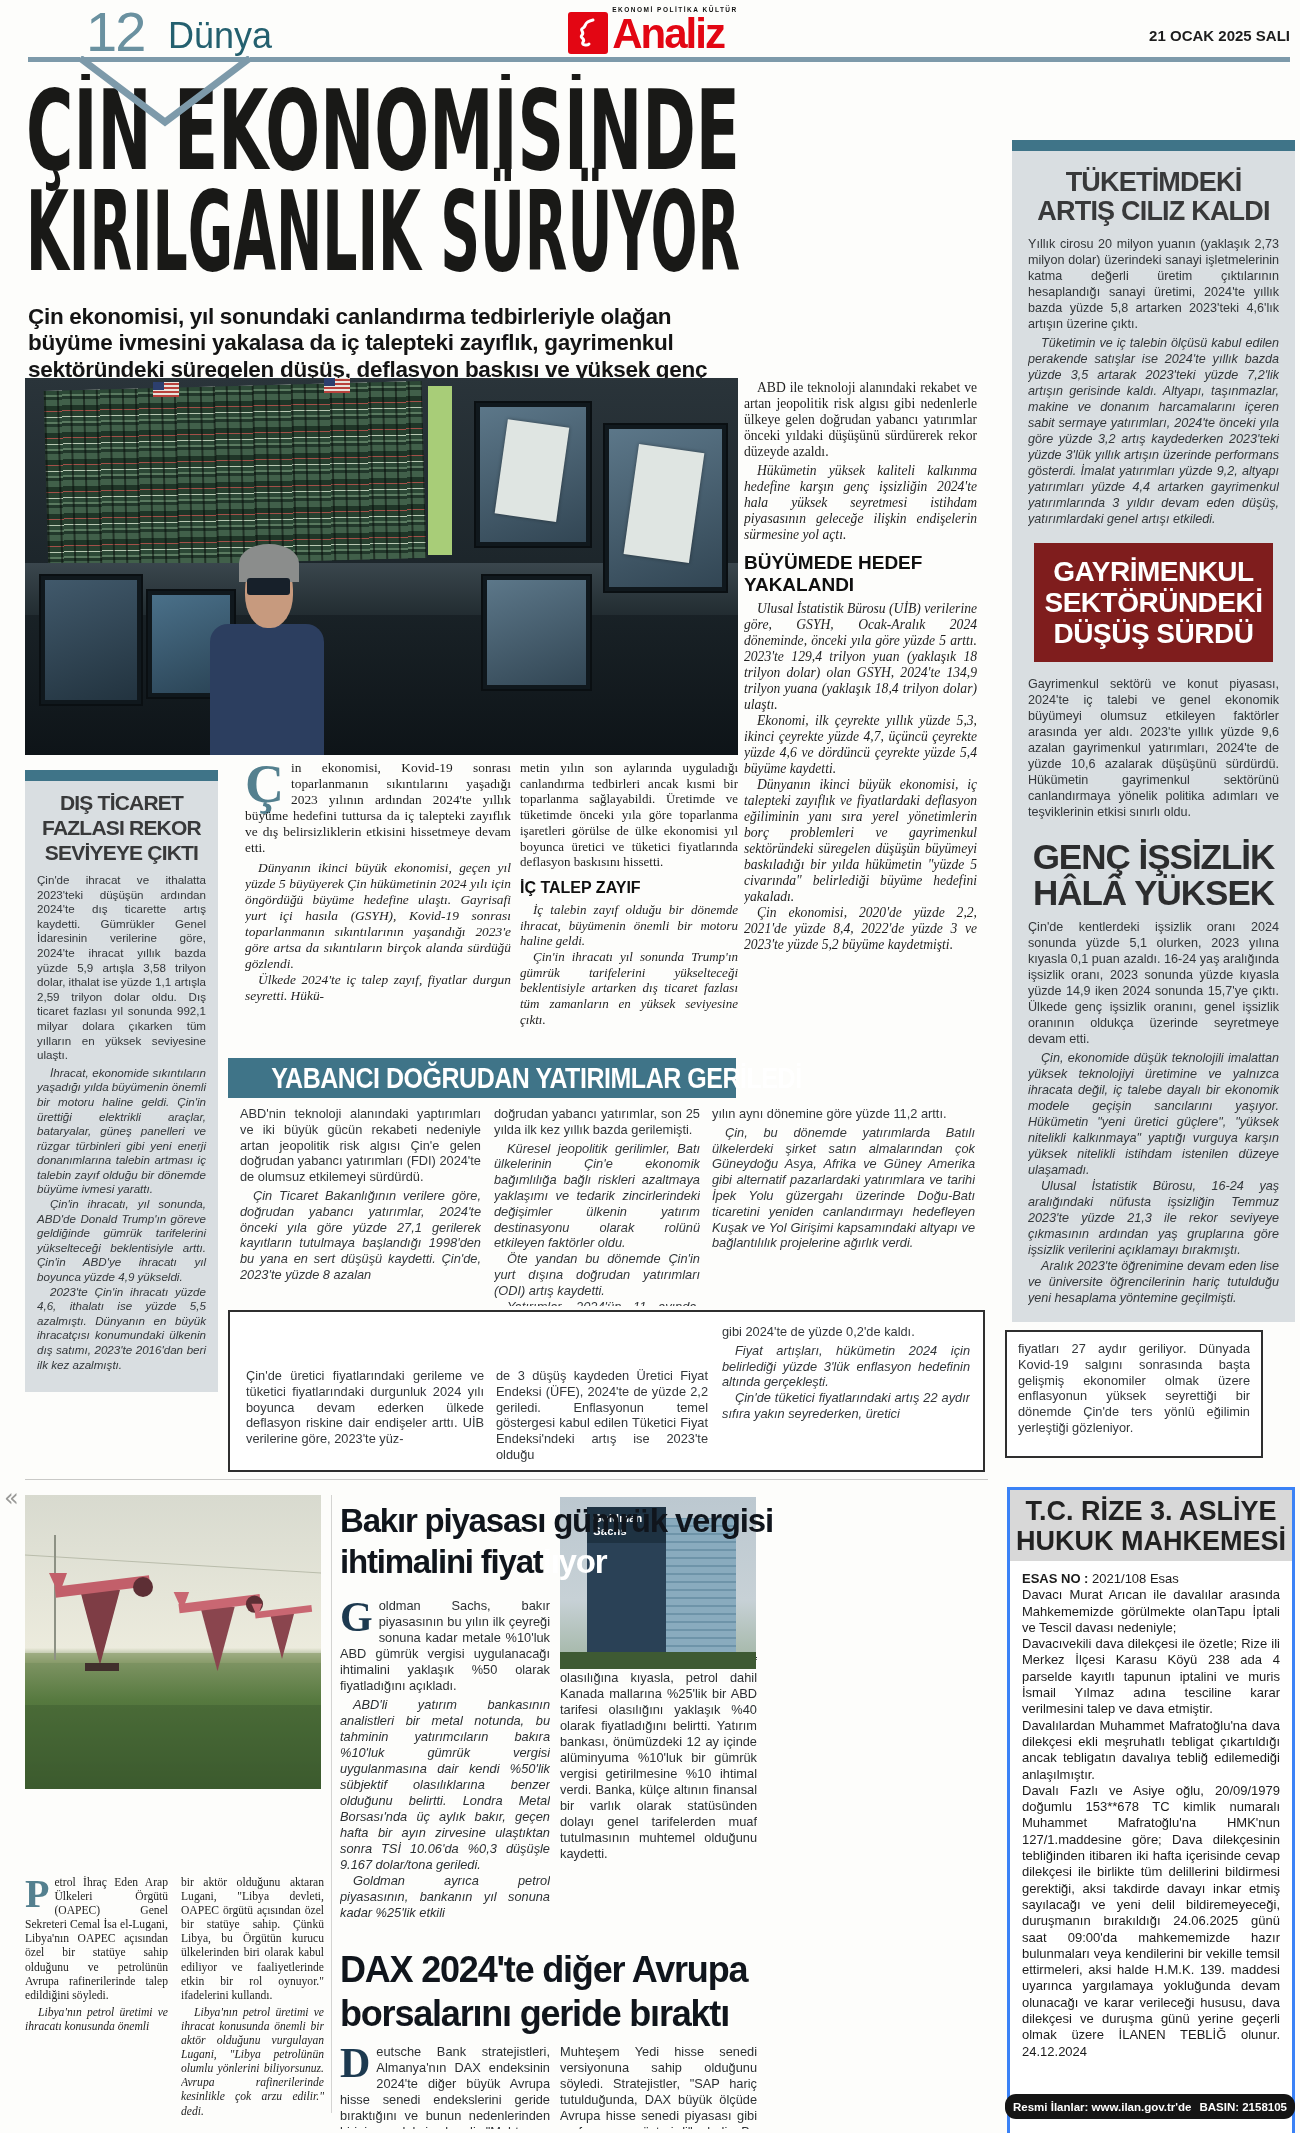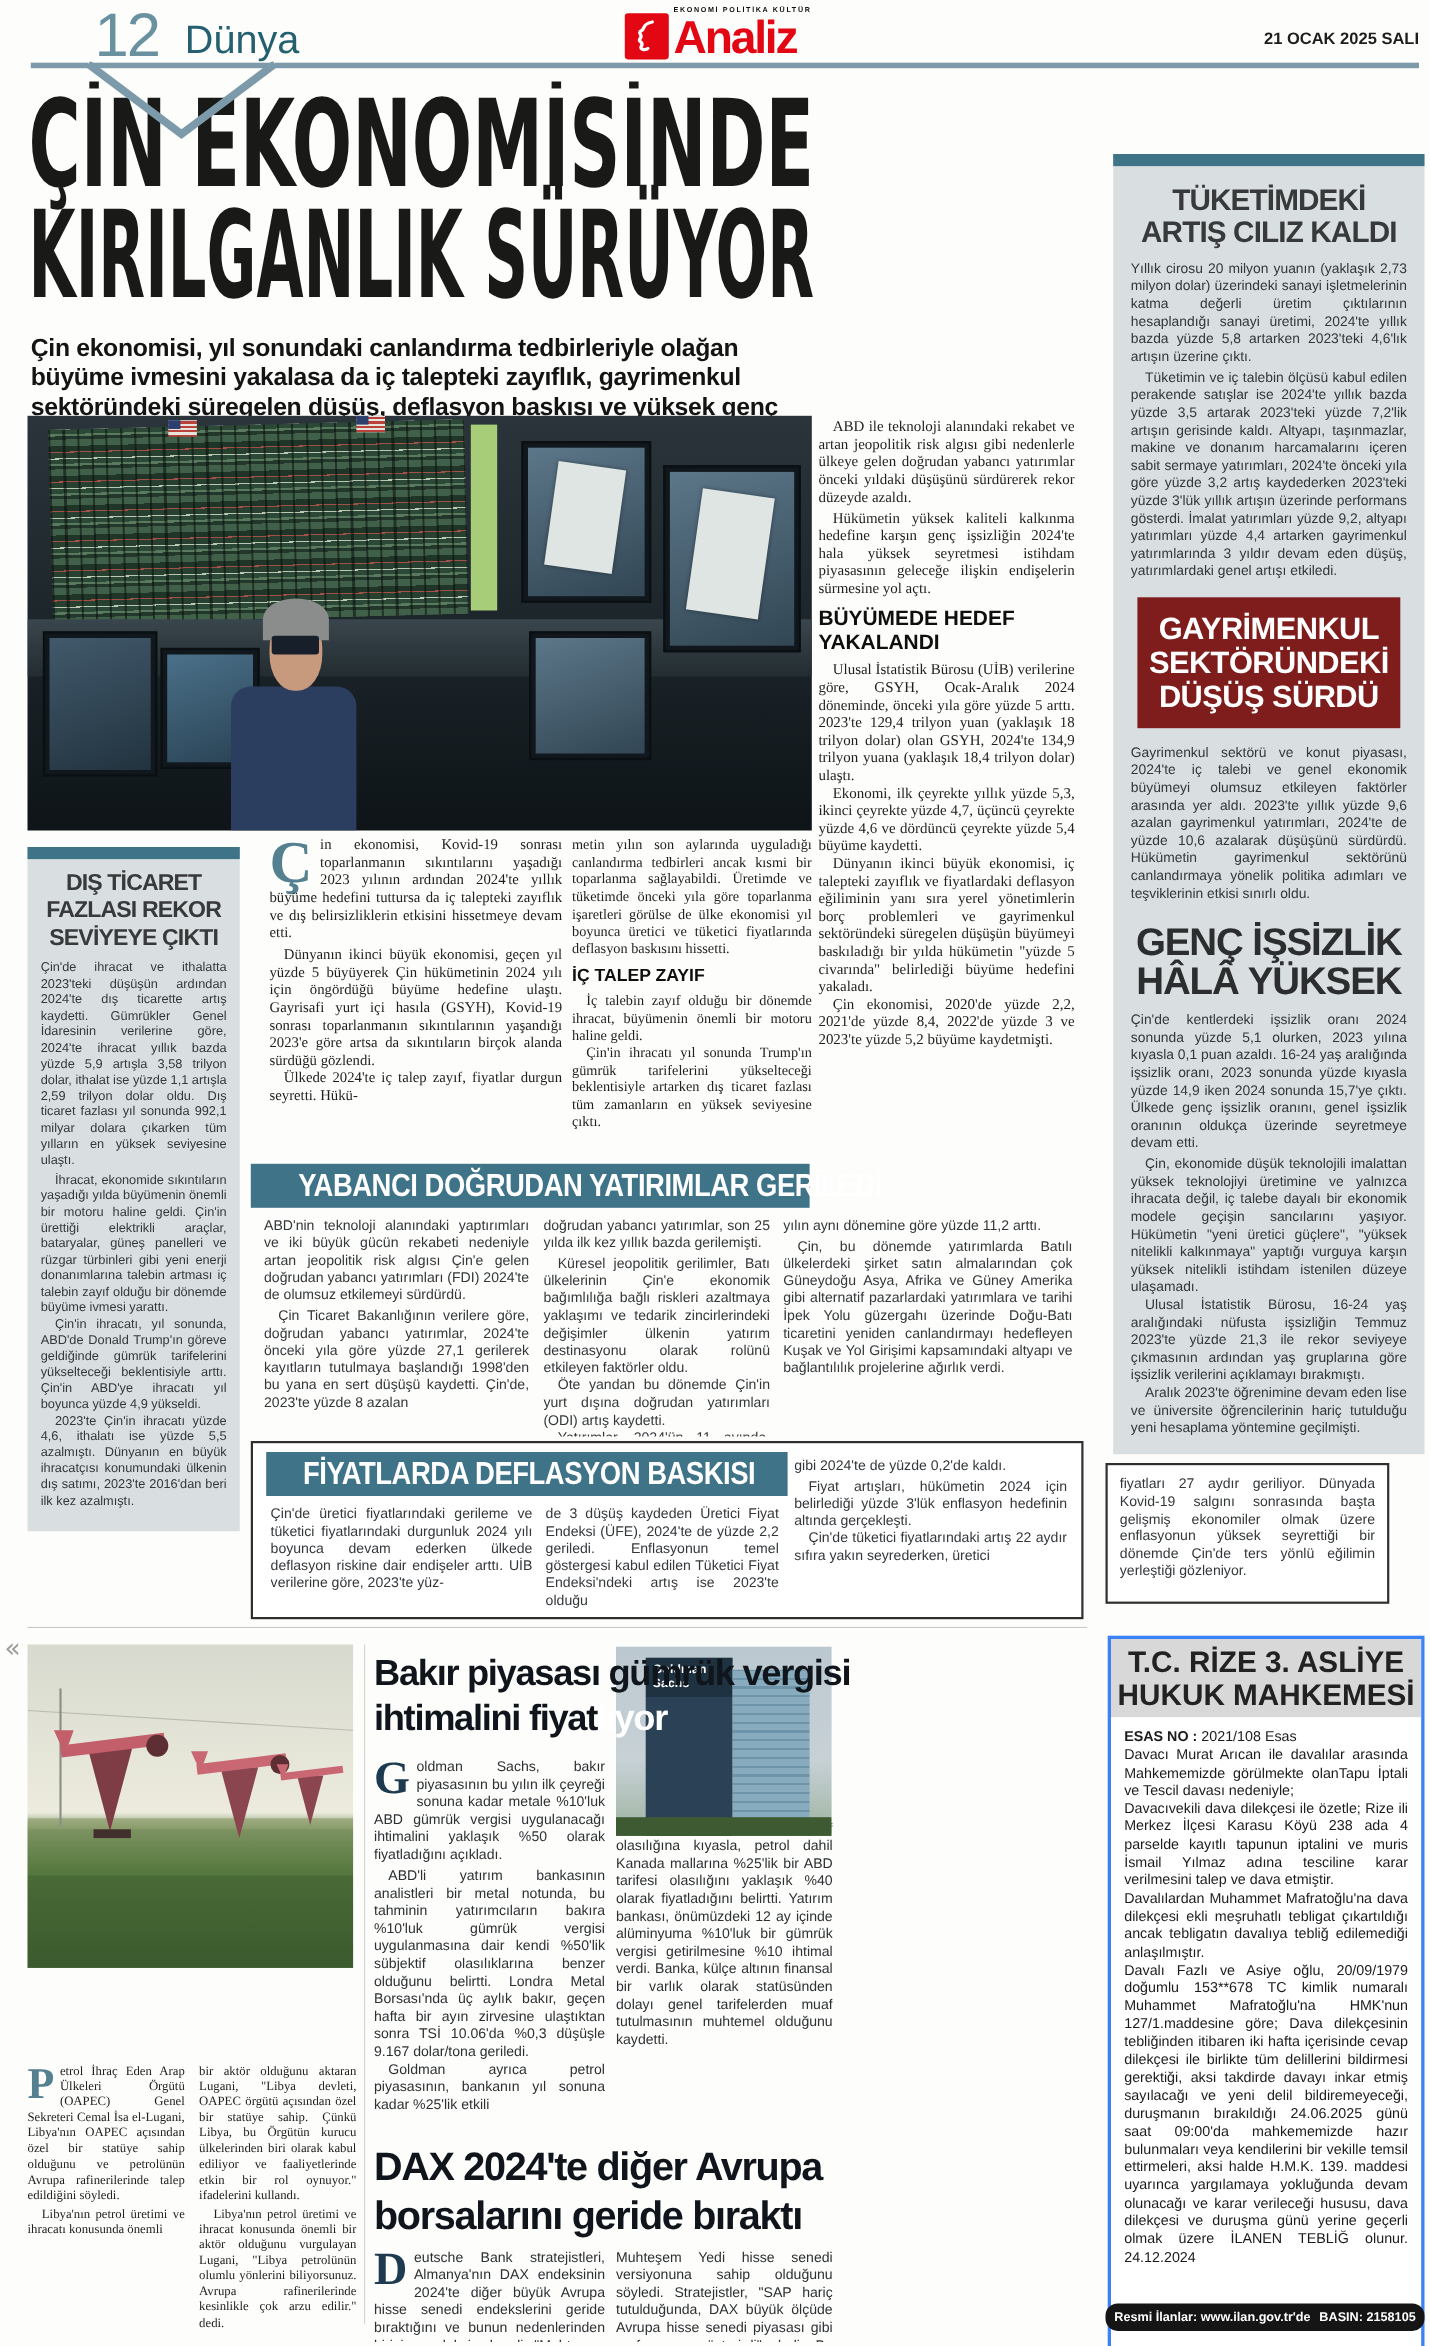--- a/index.html
+++ b/index.html
@@ -18,21 +18,21 @@
   .date{right:10px;top:28px;font:700 15px/16px "Liberation Sans",sans-serif;color:#1d1d1d;}
   .toprule{left:28px;top:57px;width:1262px;height:5px;background:#7d9aaa;}
   
   .deck{left:28px;top:281px;width:705px;font:700 22.5px/26.5px "Liberation Sans",sans-serif;color:#141414;letter-spacing:-0.3px;}
   
   .graybox{background:#d9dee1;}
   .tealbar{position:absolute;left:0;top:0;width:100%;height:11px;background:#3f7488;}
   .boxtitle{font:700 27px/29px "Liberation Sans",sans-serif;color:#38393a;text-align:center;letter-spacing:-0.8px;}
   .col{position:absolute;overflow:hidden;text-align:justify;}
   .col p{margin:0 0 3px;}
-  .col p.i{text-indent:13px;margin:0;}
+  .col p.i{text-indent:13px;margin:0;font-style:italic;}
   .ser{font:400 13.4px/16.1px "Liberation Serif",serif;color:#1e1e1e;}
   .san{font:400 12.8px/15.8px "Liberation Sans",sans-serif;color:#33373a;}
   .subh{font:700 16px/18px "Liberation Sans",sans-serif;color:#0f0f0f;text-align:left;margin:9px 0 5px !important;text-indent:0 !important;}
   .subh2{font:700 19px/22px "Liberation Sans",sans-serif;}
   .dc{float:left;font:700 54px/43px "Liberation Serif",serif;color:#54808f;margin:3px 7px 0 0;}
   .dc2{float:left;font:700 40px/32px "Liberation Serif",serif;color:#54808f;margin:2px 5px 0 0;}
   .dc3{float:left;font:700 42px/34px "Liberation Serif",serif;color:#1d3a50;margin:2px 6px 0 0;}
   .banner{background:#3f7488;color:#fff;text-align:center;}
   .banner span{display:inline-block;font:700 29px/40px "Liberation Sans",sans-serif;letter-spacing:-0.5px;transform:scaleX(.86);transform-origin:center;white-space:nowrap;}
   .tealbox{background:#7f1d1d;color:#fff;text-align:center;font:700 28px/31px "Liberation Sans",sans-serif;letter-spacing:-0.5px;padding:13px 4px;}
@@ -187,23 +187,20 @@
     <p class="i">Küresel jeopolitik gerilimler, Batı ülkelerinin Çin'e ekonomik bağımlılığa bağlı riskleri azaltmaya yaklaşımı ve tedarik zincirlerindeki değişimler ülkenin yatırım destinasyonu olarak rolünü etkileyen faktörler oldu.</p>
     <p class="i">Öte yandan bu dönemde Çin'in yurt dışına doğrudan yatırımları (ODI) artış kaydetti.</p>
     <p class="i">Yatırımlar, 2024'ün 11 ayında, önceki</p>
   </div>
   <div class="col san" style="left:712px;top:1106px;width:263px;height:200px">
     <p>yılın aynı dönemine göre yüzde 11,2 arttı.</p>
     <p class="i">Çin, bu dönemde yatırımlarda Batılı ülkelerdeki şirket satın almalarından çok Güneydoğu Asya, Afrika ve Güney Amerika gibi alternatif pazarlardaki yatırımlara ve tarihi İpek Yolu güzergahı üzerinde Doğu-Batı ticaretini yeniden canlandırmayı hedefleyen Kuşak ve Yol Girişimi kapsamındaki altyapı ve bağlantılılık projelerine ağırlık verdi.</p>
   </div>
 
   <div class="abs borderbox" style="left:228px;top:1310px;width:753px;height:158px">
-    <div class="abs banner" style="left:12px;top:8px;width:474px;height:40px">
-      <span>FİYATLARDA DEFLASYON BASKISI</span>
-    </div>
     <div class="col san" style="left:16px;top:56px;width:238px;height:94px">
       <p>Çin'de üretici fiyatlarındaki gerileme ve tüketici fiyatlarındaki durgunluk 2024 yılı boyunca devam ederken ülkede deflasyon riskine dair endişeler arttı. UİB verilerine göre, 2023'te yüz-</p>
     </div>
     <div class="col san" style="left:266px;top:56px;width:212px;height:94px">
       <p>de 3 düşüş kaydeden Üretici Fiyat Endeksi (ÜFE), 2024'te de yüzde 2,2 geriledi. Enflasyonun temel göstergesi kabul edilen Tüketici Fiyat Endeksi'ndeki artış ise 2023'te olduğu</p>
     </div>
     <div class="col san" style="left:492px;top:12px;width:248px;height:140px">
       <p>gibi 2024'te de yüzde 0,2'de kaldı.</p>
       <p class="i">Fiyat artışları, hükümetin 2024 için belirlediği yüzde 3'lük enflasyon hedefinin altında gerçekleşti.</p>
       <p class="i">Çin'de tüketici fiyatlarındaki artış 22 aydır sıfıra yakın seyrederken, üretici</p>

